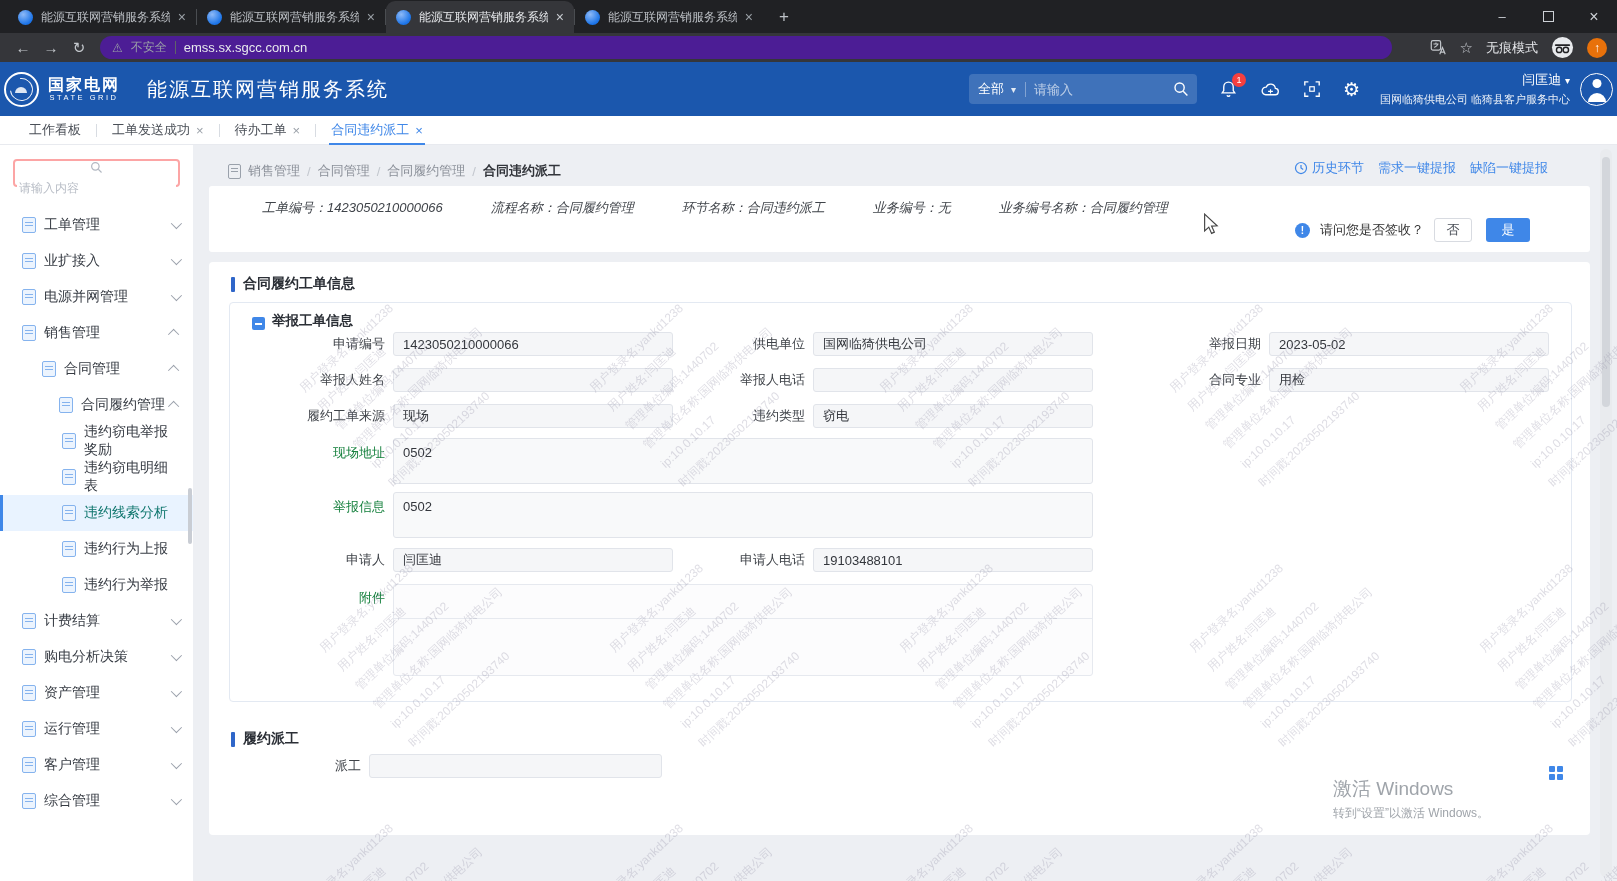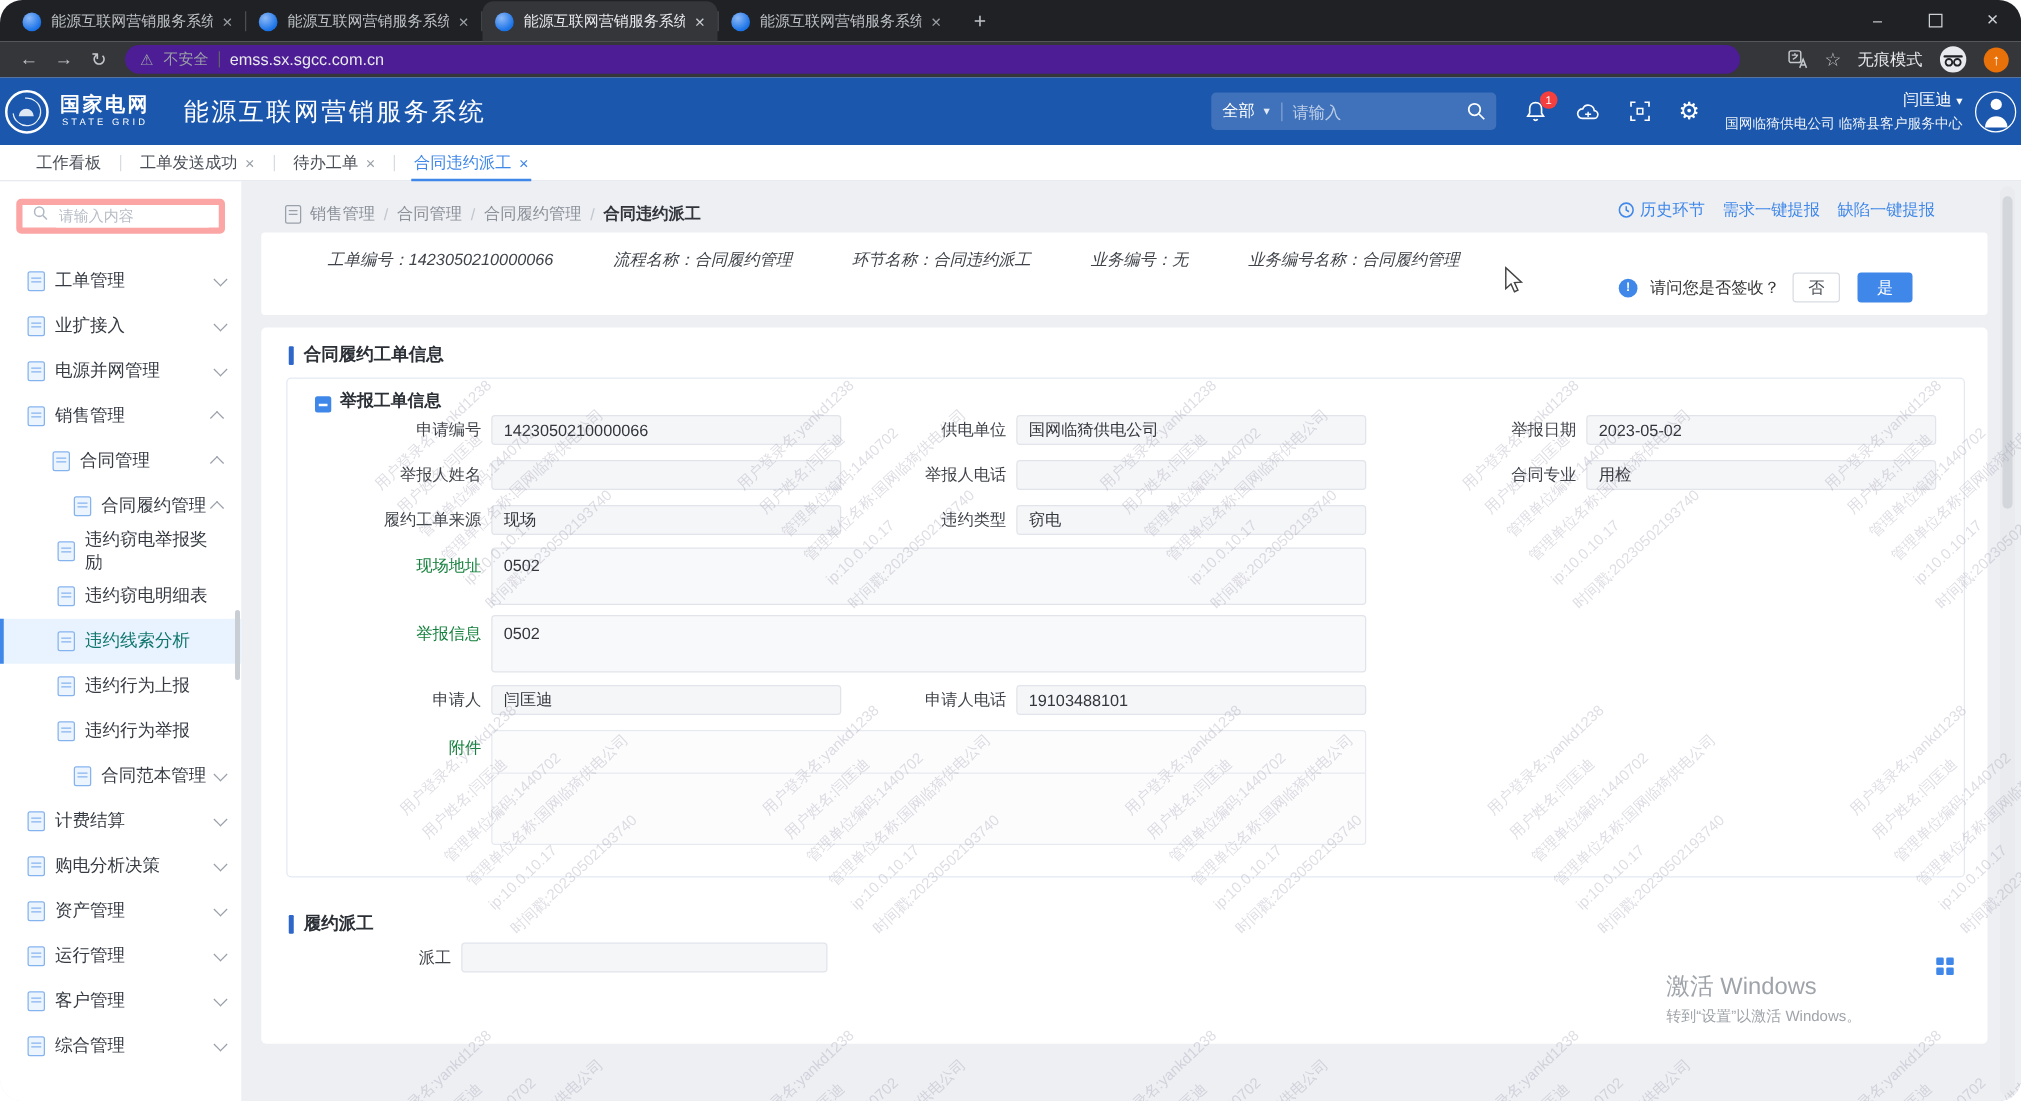--- a/index.html
+++ b/index.html
@@ -1,17 +1,17 @@
 <!DOCTYPE html>
 <html><head>
 <meta charset="utf-8">
 <style>
   html,body{margin:0;padding:0;}
   #stage{position:relative;width:1617px;height:881px;overflow:hidden;
-    background:#edeff3;font-family:"Liberation Sans","DejaVu Sans",sans-serif;border-radius:18px;
+    background:#edeff3;font-family:"Liberation Sans","DejaVu Sans",sans-serif;
     -webkit-font-smoothing:antialiased;}
   
   #chrome-tabs{position:absolute;left:0;top:0;right:0;height:33px;background:#202124;
     display:flex;align-items:flex-end;padding-left:8px;box-sizing:border-box;}
   .ctab{height:32px;width:188px;display:flex;align-items:center;gap:8px;padding:0 10px;
     color:#bdc1c6;font-size:12px;border-radius:9px 9px 0 0;box-sizing:border-box;flex:none;}
   .ctab.active{background:#35363a;color:#e8eaed;}
   .ctabsep{width:1px;height:16px;background:#4a4d51;align-self:center;flex:none;}
   .fav{width:15px;height:15px;border-radius:50%;flex:none;
     background:radial-gradient(circle at 35% 30%,#8db9f7,#1a73e8 70%);}
@@ -79,27 +79,27 @@
     display:flex;align-items:center;padding-left:14px;box-sizing:border-box;z-index:4;}
   .ptab{display:flex;align-items:center;gap:6px;font-size:13px;color:#4a4f57;padding:0 15px;height:100%;position:relative;flex:none;}
   .ptab.active{color:#3f87e8;}
   .ptab.active::after{content:"";position:absolute;left:13px;right:13px;bottom:-1px;height:2px;background:#3f87e8;}
   .pclose::before{content:"×";}
   .pclose{font-size:13px;color:#9aa0a8;}
   .ptab.active .pclose{color:#3f87e8;}
   .pdiv{width:1px;height:13px;background:#d8dce2;flex:none;}
   
   #sidebar{position:absolute;left:0;top:145px;width:193px;bottom:0;background:#fff;z-index:3;}
-  .ssearch{margin:14px 13px 0;height:28px;border:5px solid #fca5a5;border-radius:4px;
-    display:flex;padding:0 8px;gap:6px;box-sizing:border-box;}
+  .ssearch{margin:14px 13px 0;height:28px;border:2px solid #fca5a5;border-radius:4px;
+    display:flex;align-items:center;padding:0 8px;gap:6px;box-sizing:border-box;flex-direction:column;}
   .ssearch input{border:0;outline:0;flex:1;min-width:0;font-size:12px;color:#333;font-family:inherit;}
   .ssearch input::placeholder{color:#b8bdc6;}
   #smenu{margin-top:20px;}
   .sitem{height:36px;display:flex;align-items:center;padding-right:14px;position:relative;font-size:14px;color:#363b43;box-sizing:border-box;}
-  .lvl1{padding-left:22px;} .lvl2{padding-left:42px;} .lvl3{padding-left:59px;} .lvl4{padding-left:46px;}
+  .lvl1{padding-left:22px;} .lvl2{padding-left:42px;} .lvl3{padding-left:59px;} .lvl4{padding-left:62px;}
   .doc{width:12px;height:14px;border:1px solid #85b3ee;border-radius:2px;background:#ecf4fe;position:relative;flex:none;margin-right:8px;}
   .doc::after{content:"";position:absolute;left:2px;right:2px;top:4px;height:1px;background:#85b3ee;box-shadow:0 3px 0 #85b3ee;}
   .chev{width:7px;height:7px;border-right:1.4px solid #9aa0ab;border-bottom:1.4px solid #9aa0ab;margin-left:auto;flex:none;}
   .chev.down{transform:rotate(45deg) translateY(-2px);}
   .chev.up{transform:rotate(-135deg) translateY(-2px);}
   .sitem.active{background:#e9f3ff;color:#0f766e;}
   .sitem.active::before{content:"";position:absolute;left:0;top:0;bottom:0;width:3px;background:#3f87e8;}
   .sthumb{position:absolute;right:1px;top:343px;width:4px;height:56px;background:#c9cdd4;border-radius:2px;}
   
   #main{position:absolute;left:193px;top:145px;right:0;bottom:0;background:#edeff3;}
@@ -351,25 +351,20 @@
           <span>违约线索分析</span>
         </div>
         <div class="sitem lvl4">
           <span class="doc"></span>
           <span>违约行为上报</span>
         </div>
         <div class="sitem lvl4">
           <span class="doc"></span>
           <span>违约行为举报</span>
         </div>
-        <div class="sitem lvl3">
-          <span class="doc"></span>
-          <span>合同范本管理</span>
-          <span class="chev down"></span>
-        </div>
         <div class="sitem lvl1">
           <span class="doc"></span>
           <span>计费结算</span>
           <span class="chev down"></span>
         </div>
         <div class="sitem lvl1">
           <span class="doc"></span>
           <span>购电分析决策</span>
           <span class="chev down"></span>
         </div>

